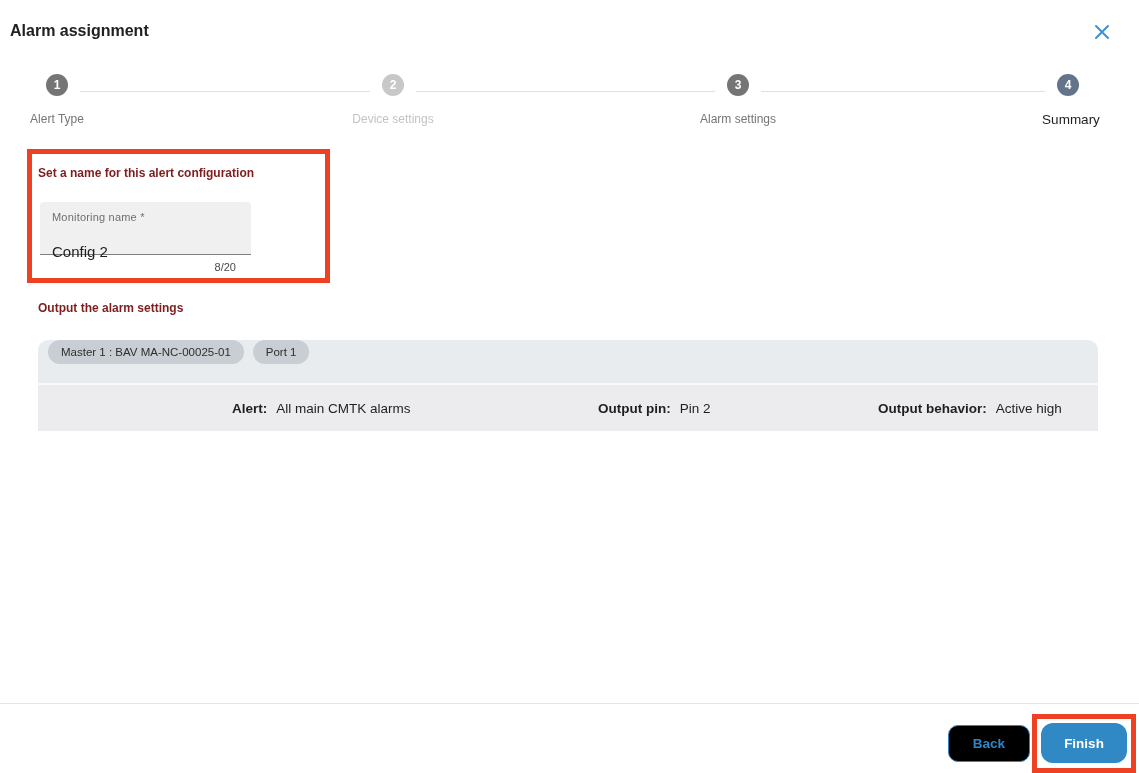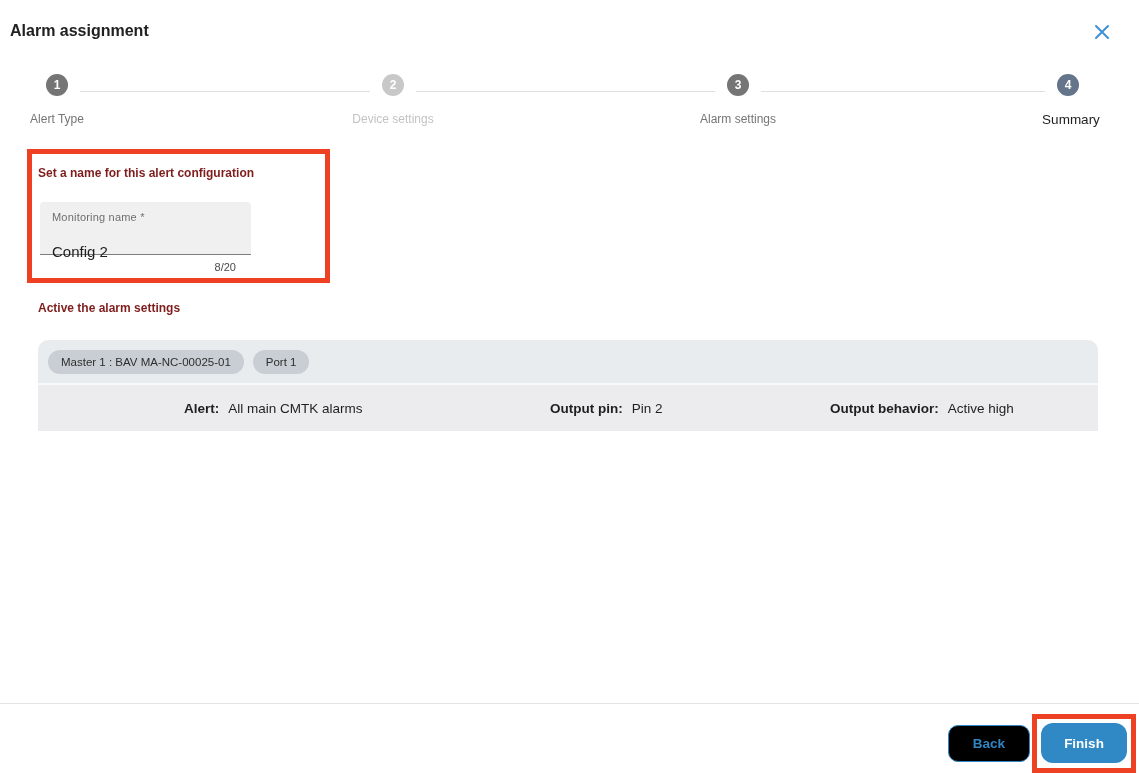--- a/index.html
+++ b/index.html
@@ -39,26 +39,26 @@
             padding:9px 0 0 12px; height:53px; cursor:text; }
   .tf-label { display:block; font-size:11px; color:#6f6f6f; letter-spacing:.2px; }
   .tf-input { display:block; width:185px; border:none; background:transparent; outline:none;
               font-size:15px; color:#1f1f1f; margin-top:20px;
               font-family:"Liberation Sans","DejaVu Sans",sans-serif; }
   .tf-counter { text-align:right; padding-right:15px; font-size:11px; color:#4a4a4a; margin-top:6px; }
 
   
   .card { position:absolute; left:38px; top:340px; width:1060px; }
   .card-chips { background:#e9ecef; border-radius:10px 10px 0 0; height:43px;
-                display:flex; align-items:center; padding-left:10px; gap:9px; }
+                display:flex; align-items:flex-start; padding-left:10px; gap:9px; }
   .chip { background:#c9ced4; color:#2e2e2e; font-size:11.5px; height:24px;
           display:inline-flex; align-items:center; padding:0 13px; border-radius:12px; white-space:nowrap; }
   .card-gap { height:2px; background:#f8f9fa; }
   .card-row { position:relative; background:#ececee; height:46px; }
-  .detail { position:absolute; top:0; height:46px; display:flex; align-items:center; font-size:13.5px; color:#1f1f1f; }
+  .detail { position:absolute; top:0; height:46px; display:flex; align-items:center; font-size:13.5px; color:#1f1f1f;margin-left:48px; }
   .detail b { font-weight:bold; margin-right:9px; }
   .d-alert    { left:146px; }
   .d-pin      { left:512px; }
   .d-behavior { left:792px; }
 
   
   .footer-divider { position:absolute; left:0; top:703px; width:1139px; height:1px; background:#e4e4e4; }
   .btn { position:absolute; font-size:13.5px; font-weight:bold; cursor:pointer;
          display:flex; align-items:center; justify-content:center;
          font-family:"Liberation Sans","DejaVu Sans",sans-serif; }
@@ -105,21 +105,21 @@
   <div class="section-heading h-name">Set a name for this alert configuration</div>
 
   <div class="tf">
     <div class="tf-box">
       <label class="tf-label">Monitoring name *</label>
       <input class="tf-input" type="text" value="Config 2" style="">
     </div>
     <div class="tf-counter">8/20</div>
   </div>
 
-  <div class="section-heading h-check">Active the alarm settings</div>
+  <div class="section-heading h-check">Output the alarm settings</div>
 
   <div class="card">
     <div class="card-chips">
       <span class="chip">Master 1 : BAV MA-NC-00025-01</span>
       <span class="chip">Port 1</span>
     </div>
     <div class="card-gap"></div>
     <div class="card-row">
       <div class="detail d-alert">
         <b>Alert:</b>

